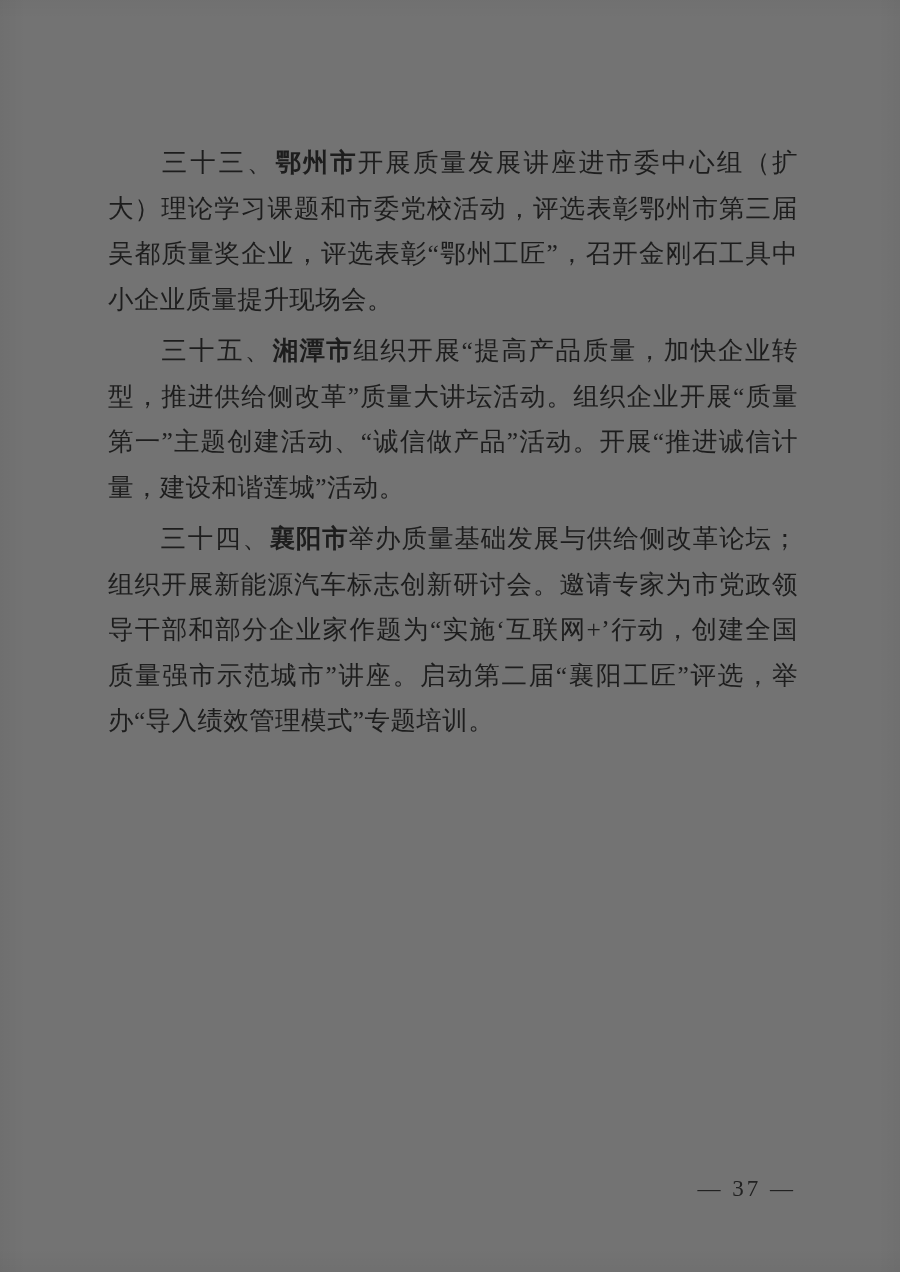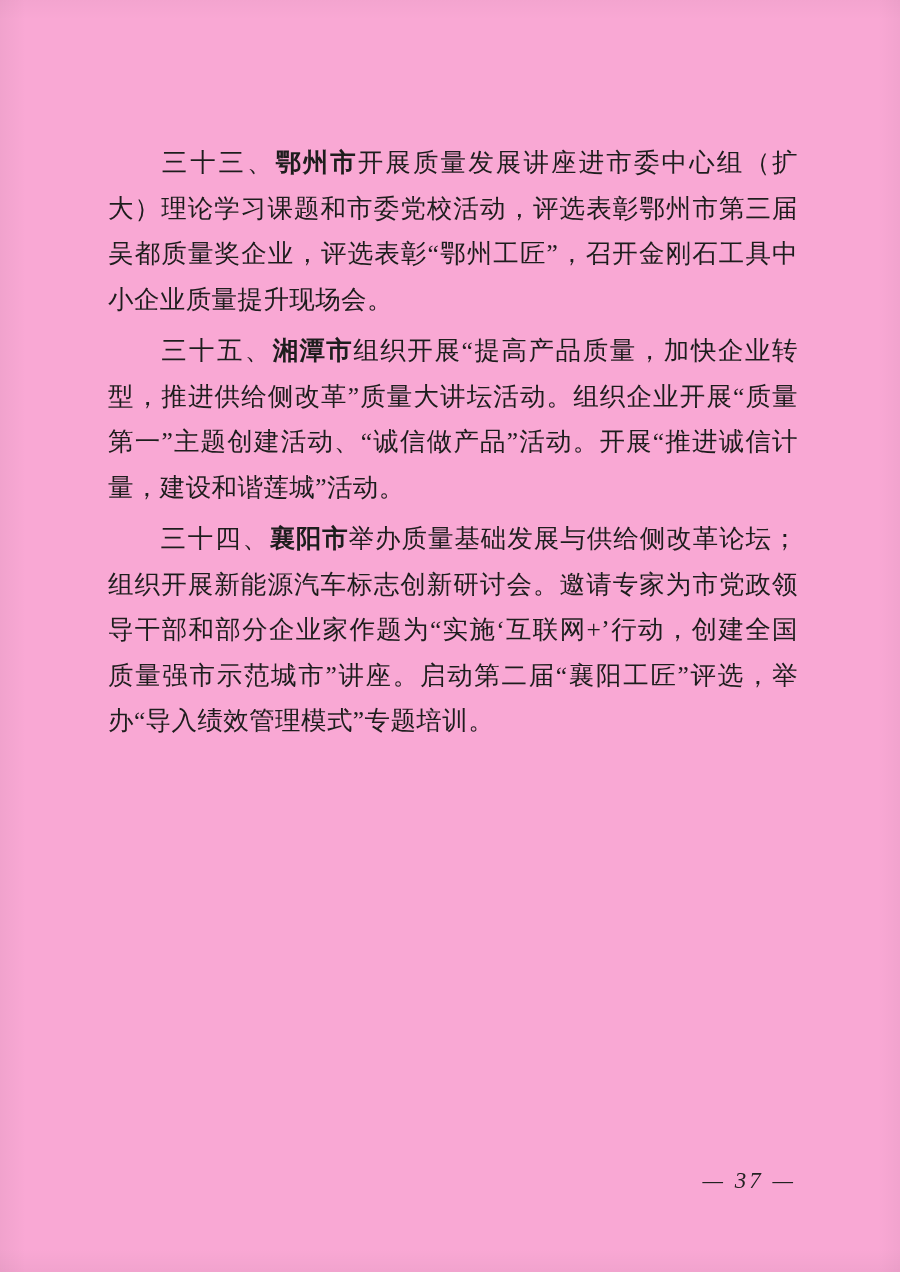--- a/index.html
+++ b/index.html
@@ -11,21 +11,21 @@
     width: 900px;
     height: 1272px;
     font-family: "Liberation Serif", "DejaVu Serif", serif;
     color: #1a1a1a;
     position: relative;
     overflow: hidden;
   }
   .page {
     position: absolute;
     inset: 0;
-    background: #f9a8d4;
+    background: #737373;
     padding: 0;
   }
   
   .paper-tint {
     position: absolute;
     inset: 0;
     background:
       linear-gradient(90deg, rgba(0,0,0,0.035) 0px, rgba(0,0,0,0.0) 26px),
       linear-gradient(-90deg, rgba(0,0,0,0.030) 0px, rgba(0,0,0,0.0) 22px),
       linear-gradient(180deg, rgba(0,0,0,0.025) 0px, rgba(0,0,0,0.0) 20px),
@@ -56,26 +56,25 @@
     font-weight: bold;
     font-family: "DejaVu Sans", "Liberation Sans", sans-serif;
     letter-spacing: 0.2px;
   }
   .numlead {
     letter-spacing: 1.2px;
   }
   .pagenum {
     position: absolute;
     right: 104px;
-    bottom: 78px;
+    bottom: 70px;
     font-size: 23px;
     letter-spacing: 3px;
     color: #222;
     font-family: "Liberation Serif", "DejaVu Serif", serif;
-    font-style: italic;
   }
 </style>
 </head>
 <body>
 
 <div class="page">
   <div class="paper-tint"></div>
 
   <div class="content">
 

